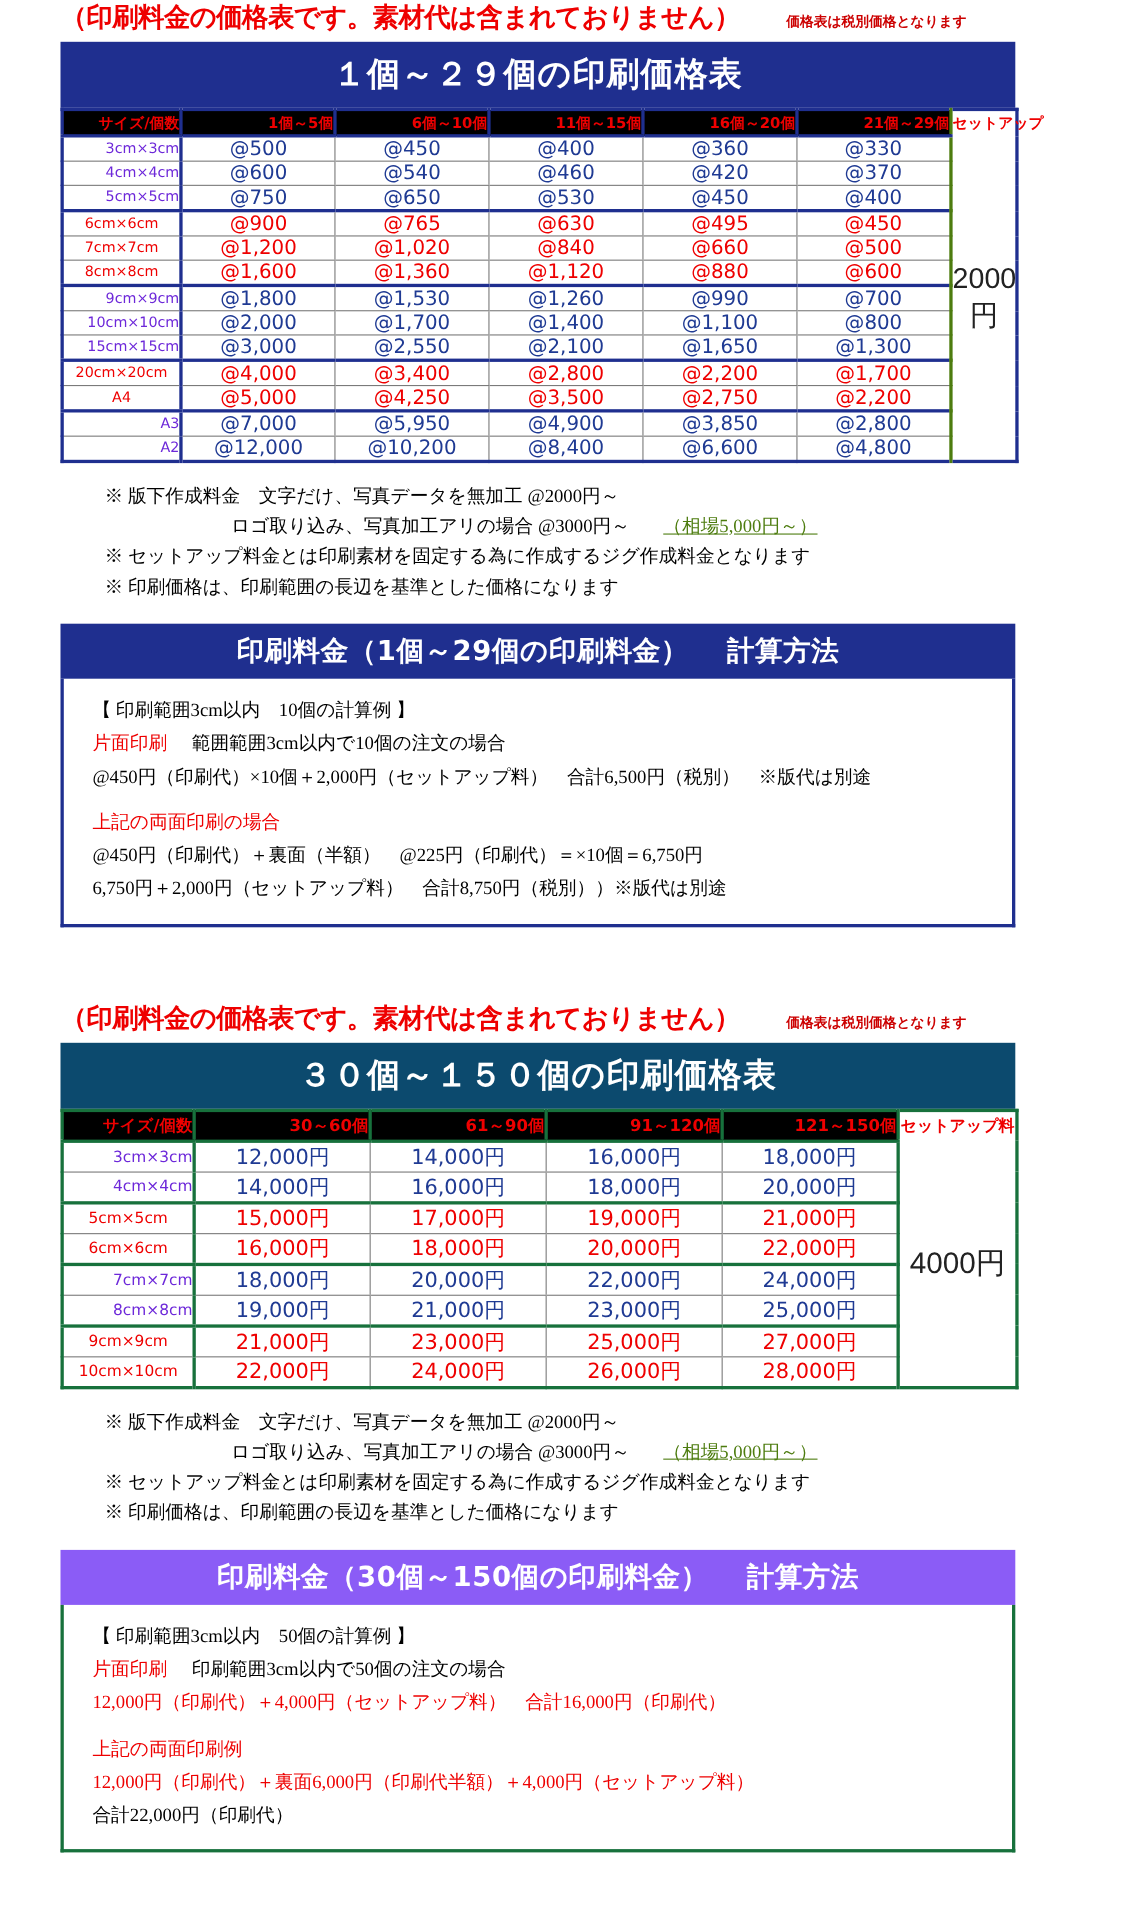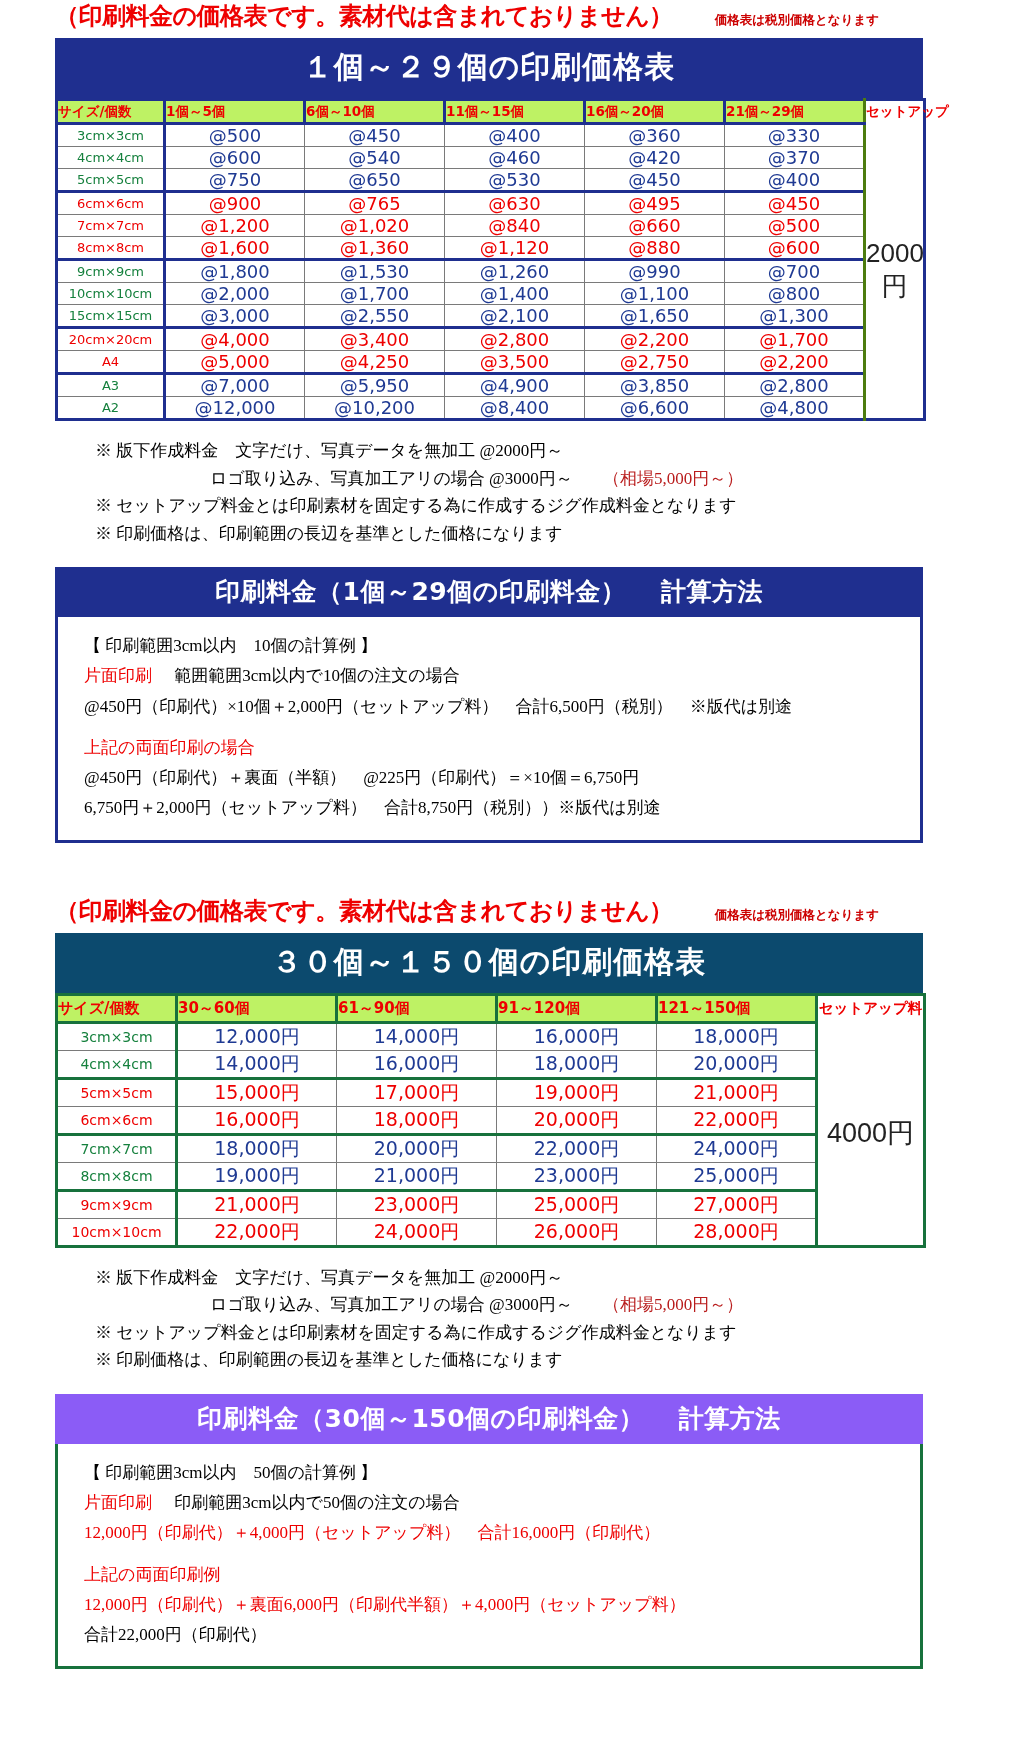--- a/index.html
+++ b/index.html
@@ -59,23 +59,23 @@
     table-layout: fixed;
     font-family: "DejaVu Sans", "Liberation Sans", sans-serif;
   }
   table.price td, table.price th { padding: 0; }
 
   
   .hdr {
     color: #ee0000;
     font-weight: bold;
     font-size: 13.5px;
-    text-align: left;
+    text-align: right;
     height: 24px;
-    background: #bef264;
+    background: #000000;
     white-space: nowrap;
   }
   .blue .hdr { border-bottom: 3px solid #1f2f8f; }
   .green .hdr { border-bottom: 3px solid #17713c; }
 
   
   .szc {
     text-align: center;
     font-size: 13px;
     height: 22px;
@@ -85,21 +85,21 @@
   
   .valc {
     text-align: center;
     font-size: 18px;
     height: 22px;
     white-space: nowrap;
     background: #fff;
   }
   .c-blue { color: #1f3a93; }
   .c-red  { color: #ee0000; }
-  .c-blk  { color: #15803d; }
+  .c-blk  { color: #6d28d9; text-align: right; }
 
   
   .setup-cell {
     text-align: center;
     vertical-align: middle;
     background: #ffffff;
     font-size: 26px;
     color: #222;
     font-family: "Liberation Sans", sans-serif;
   }
@@ -136,24 +136,24 @@
 
   
   .notes {
     margin: 16px 0 0 95px;
     font-size: 17px;
     line-height: 1.62;
     font-family: "Liberation Serif", serif;
   }
   .note-line { white-space: nowrap; }
   .note-indent { padding-left: 115px; }
-  .note-red { color: #b91c1c; }
-
-  
-  .calcbox { margin: 20px 0 0 55px; width: 868px; }
+  .note-red { color: #4d7c0f; text-decoration: underline; }
+
+  
+  .calcbox { margin: 20px 0 15px 55px; width: 868px; }
   .calc-head {
     color: #ffffff;
     font-weight: bold;
     font-size: 25px;
     text-align: center;
     padding: 8px 0 9px 0;
     letter-spacing: 0.5px;
     font-family: "DejaVu Sans", "Liberation Sans", sans-serif;
   }
   .calc-head.blue-h { background: #1f2f8f; }

